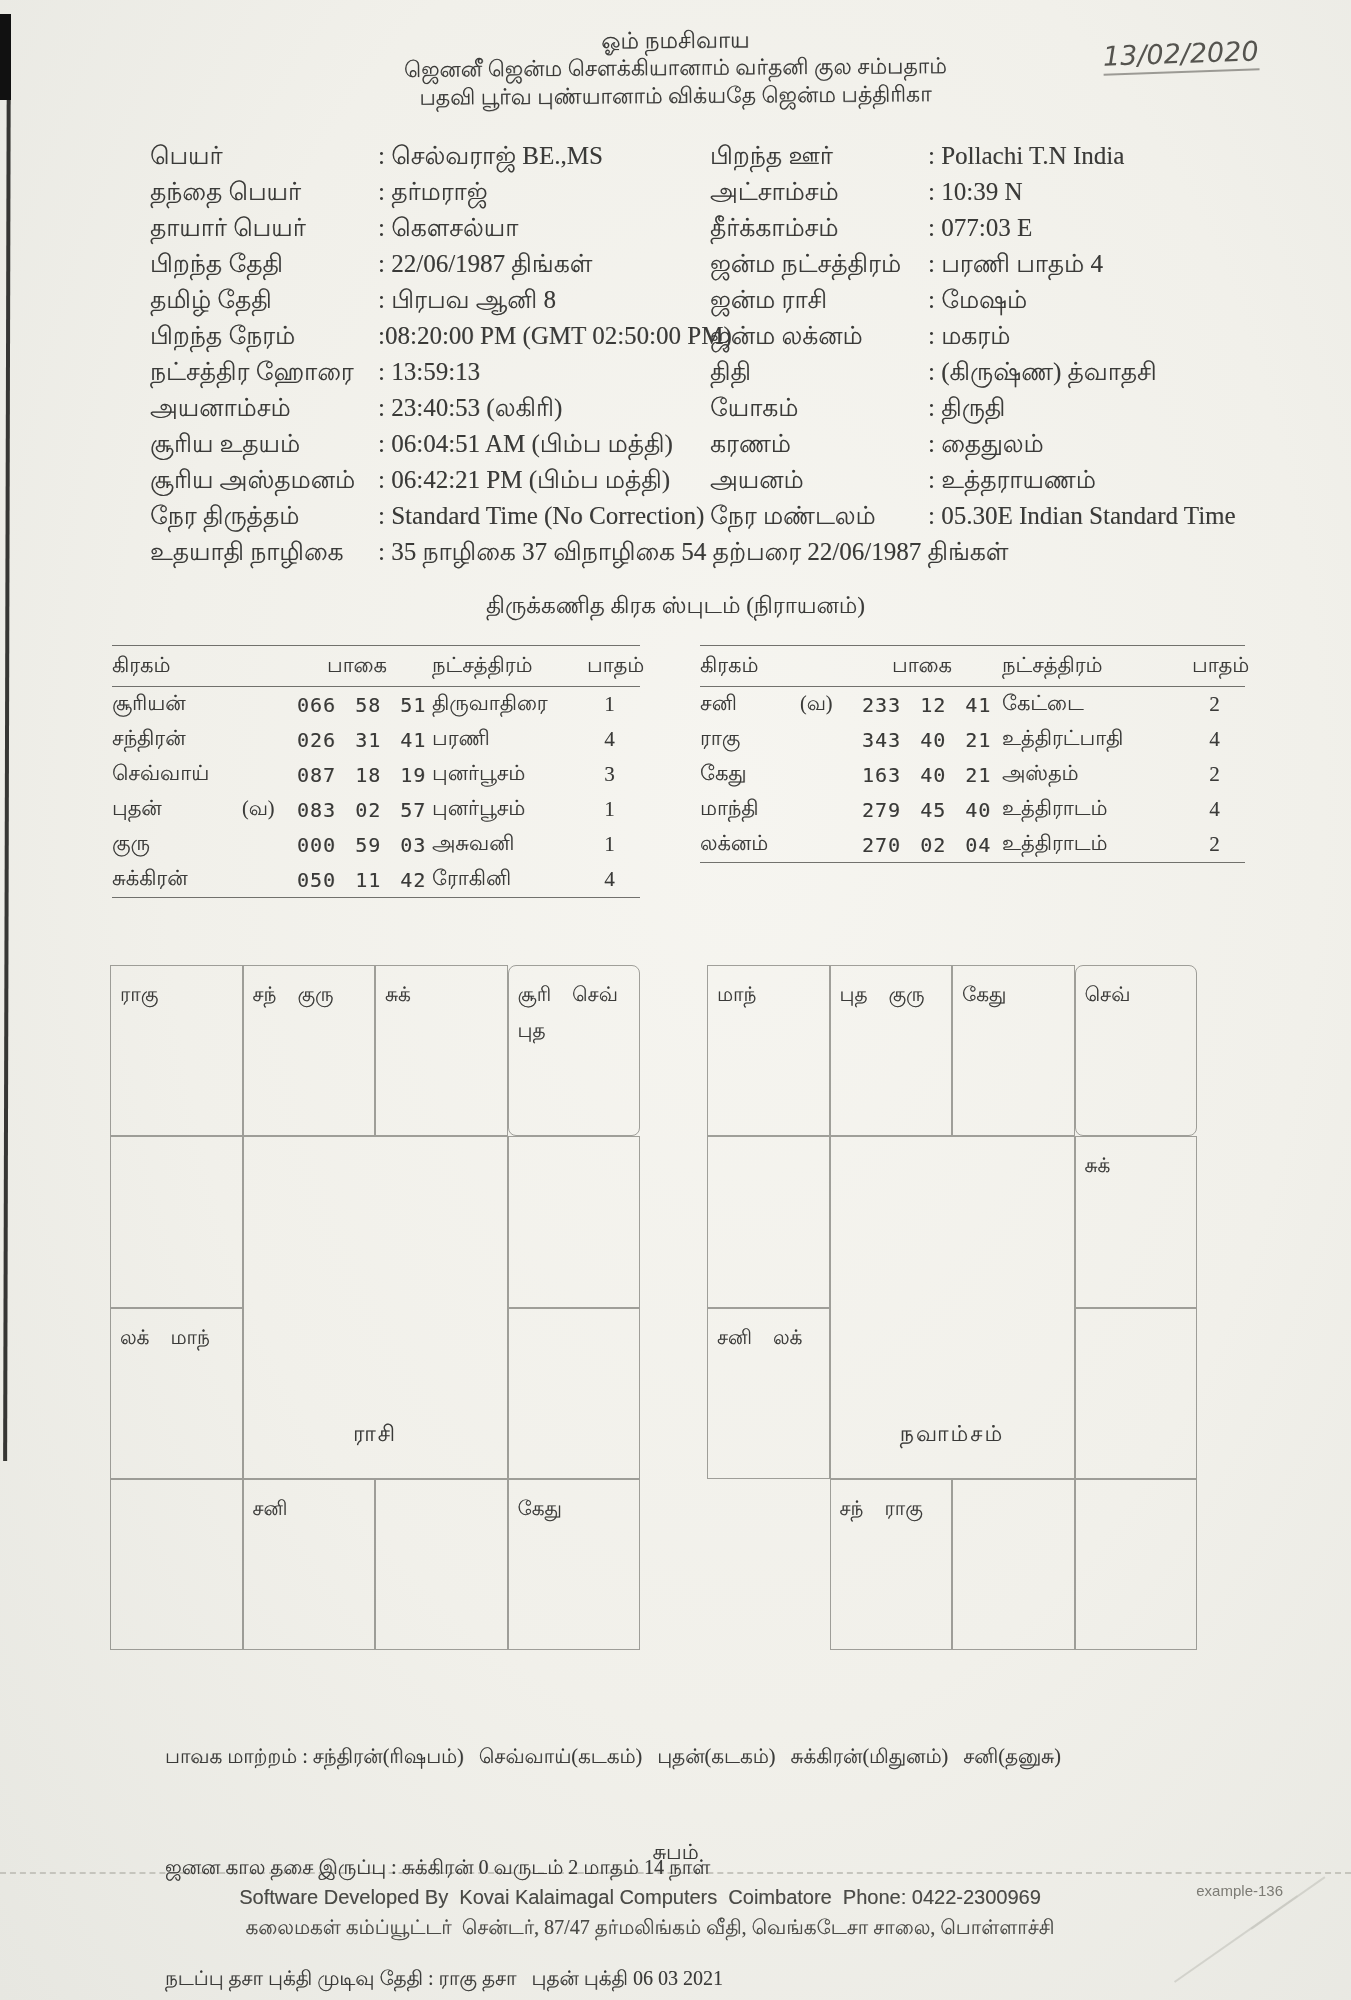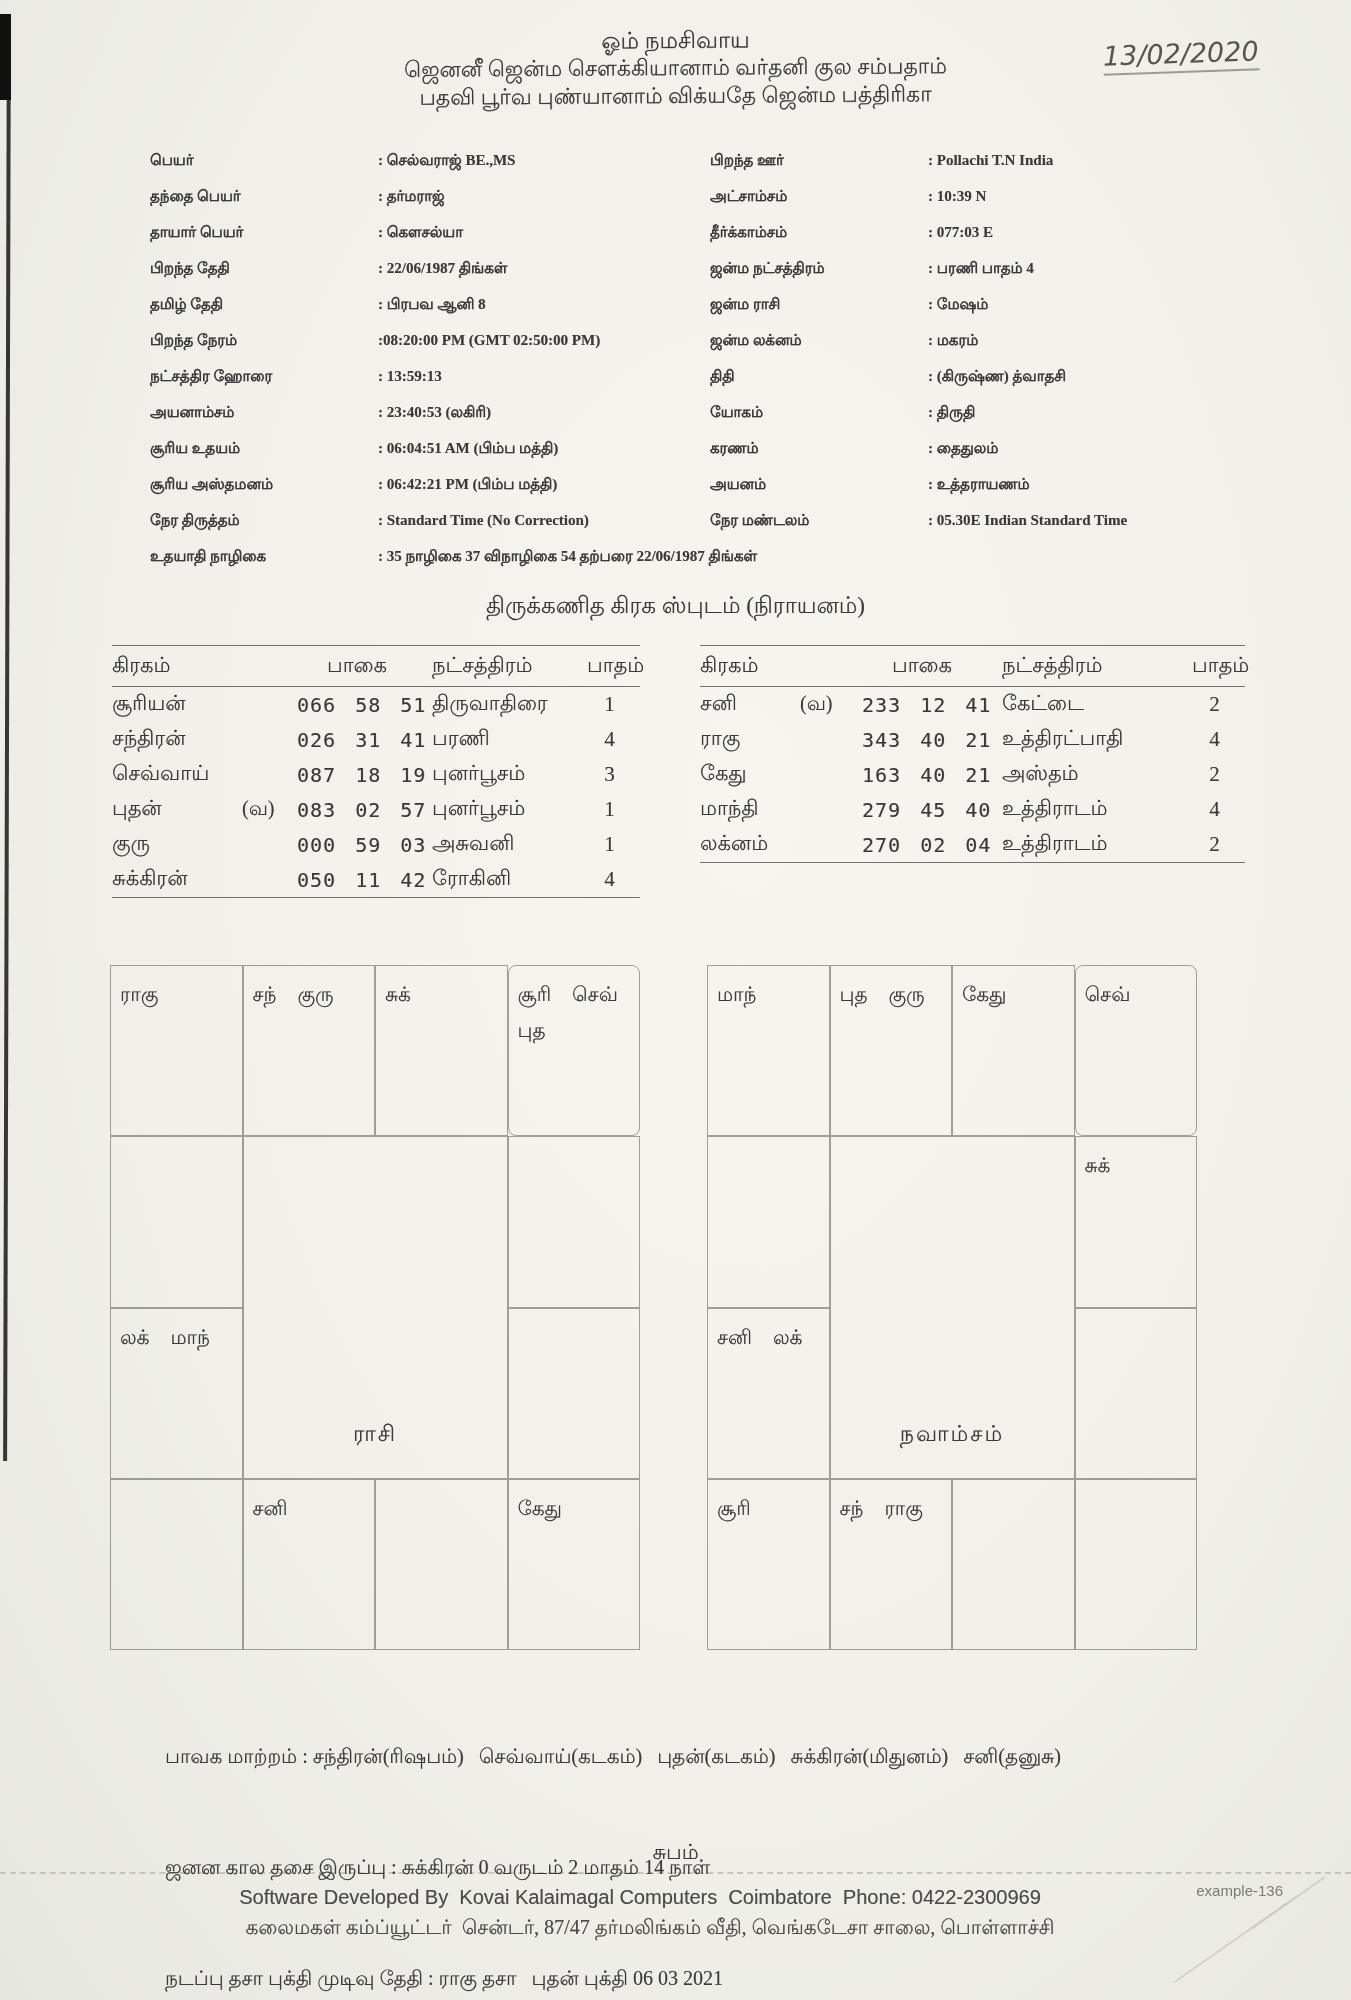--- a/index.html
+++ b/index.html
@@ -30,23 +30,23 @@
     font-size:27px;color:#55544f;transform:rotate(-2deg);
     border-bottom:2px solid rgba(85,84,79,.55);padding-bottom:2px;
     text-shadow:none;
   }
 
   .hdr{position:absolute;left:0;right:0;text-align:center;transform:rotate(-0.4deg);}
   .hdr-1{top:28px;font-size:23px;}
   .hdr-2{top:55px;font-size:22px;}
   .hdr-3{top:83px;font-size:22px;}
 
-  .details{position:absolute;left:150px;top:152px;display:grid;
+  .details{position:absolute;left:150px;top:142px;display:grid;
     grid-template-columns:228px 332px 218px auto;
-    grid-auto-rows:36px;font-size:15px;align-items:baseline;font-weight:bold;}
+    grid-auto-rows:36px;font-size:25px;align-items:baseline;}
   .details .cell{white-space:nowrap;overflow:visible;}
 
   .tbl-title{position:absolute;left:0;width:1351px;top:593px;text-align:center;font-size:23px;}
   .tbl{position:absolute;font-size:21px;border-bottom:1.5px solid rgba(70,70,66,.75);}
   .tbl-left{left:112px;top:645px;width:528px;}
   .tbl-right{left:700px;top:645px;width:545px;}
   .trow{display:grid;height:35px;align-items:center;}
   .tbl-left .trow{grid-template-columns:130px 55px 135px 155px 45px;}
   .tbl-right .trow{grid-template-columns:100px 62px 140px 190px 45px;}
   .thead{height:40px;border-top:1.5px solid rgba(70,70,66,.75);border-bottom:1.5px solid rgba(70,70,66,.75);}
@@ -274,21 +274,20 @@
   <div class="chart chart-nav">
     <div class="cell c-t1">மாந்</div>
     <div class="cell c-t2">புத குரு</div>
     <div class="cell c-t3">கேது</div>
     <div class="cell c-t4">செவ்</div>
     <div class="cell c-l2"></div>
     <div class="c-center">நவாம்சம்</div>
     <div class="cell c-r2">சுக்</div>
     <div class="cell c-l3">சனி லக்</div>
     <div class="cell c-r3"></div>
-    <div class="cell c-b1">சூரி</div>
     <div class="cell c-b2">சந் ராகு</div>
     <div class="cell c-b3"></div>
     <div class="cell c-b4"></div>
   </div>
 
   <div class="notes">
     <div>பாவக மாற்றம் : சந்திரன்(ரிஷபம்)   செவ்வாய்(கடகம்)   புதன்(கடகம்)   சுக்கிரன்(மிதுனம்)   சனி(தனுசு)</div>
     <div>ஜனன கால தசை இருப்பு : சுக்கிரன் 0 வருடம் 2 மாதம் 14 நாள்</div>
     <div>நடப்பு தசா புக்தி முடிவு தேதி : ராகு தசா   புதன் புக்தி 06 03 2021</div>
     

